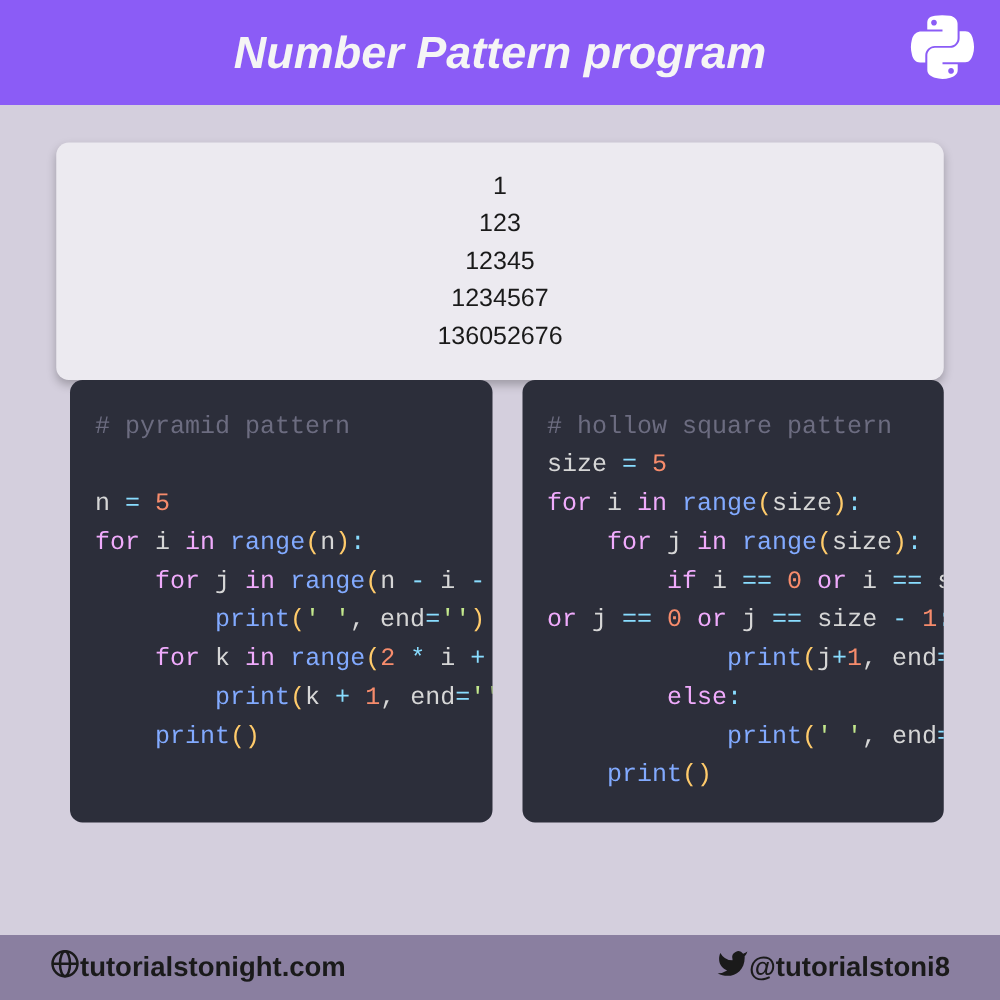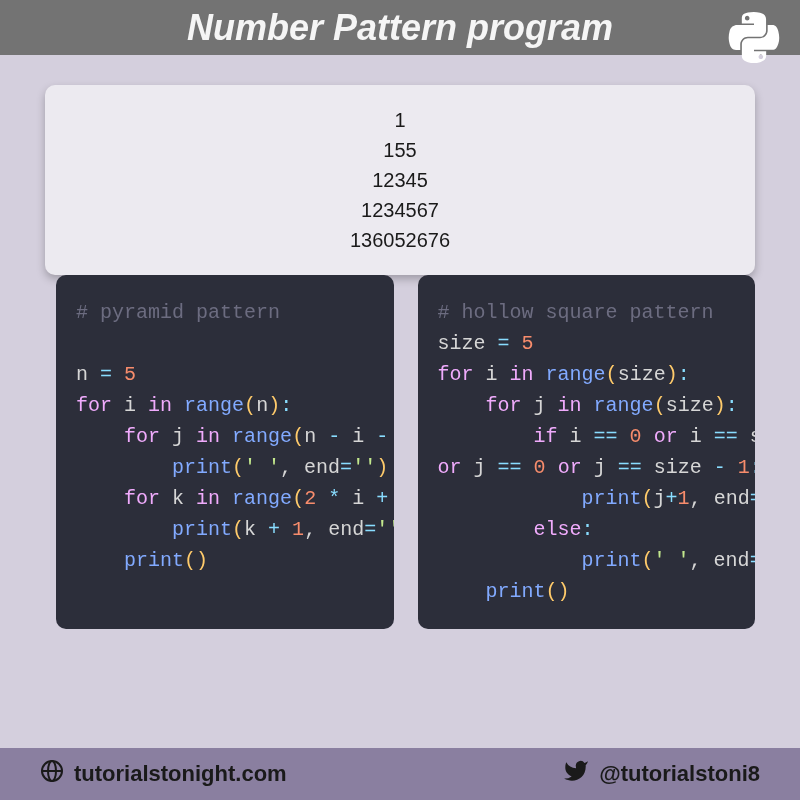--- a/index.html
+++ b/index.html
@@ -4,22 +4,22 @@
 <style>
   * { box-sizing: border-box; margin: 0; padding: 0; }
   body {
     width: 800px;
     height: 800px;
     background: #d4cfdd;
     font-family: Arial, sans-serif;
     overflow: hidden;
   }
   .header {
-    background: #737373;
-    height: 55px;
+    background: #8b5cf6;
+    height: 84px;
     display: flex;
     align-items: center;
     justify-content: center;
     position: relative;
   }
   .header-title {
     color: #f5f5f5;
     font-size: 36px;
     font-weight: bold;
     font-style: italic;
@@ -86,41 +86,40 @@
     align-items: center;
     justify-content: space-between;
     padding: 0 40px;
     color: #1a1a1a;
     font-size: 22px;
     font-weight: bold;
   }
   .footer .left, .footer .right {
     display: flex;
     align-items: center;
-    gap: 10px;
   }
 </style>
 </head>
 <body>
 
 <div class="header">
   <div class="header-title">Number Pattern program</div>
   <div class="python-icon">
     <svg width="52" height="52" viewBox="0 0 256 255" xmlns="http://www.w3.org/2000/svg">
       <path fill="#ffffff" d="M126.9 0c-10.3 0-20.2 0.9-28.8 2.4C72.6 6.9 68 16.3 68 33.7v22.8h60v7.6H45.2C27.8 64.1 12.5 74.6 7.7 94.6c-5.5 22.9-5.8 37.2 0 61.1 4.3 17.8 14.5 30.4 31.9 30.4h20.6v-27.4c0-19.8 17.1-37.2 37.4-37.2h59.9c16.6 0 29.9-13.7 29.9-30.4V33.7c0-16.2-13.7-28.4-29.9-31.1C147.3 0.9 137.2 0 126.9 0zM94.5 18.4c6.2 0 11.3 5.1 11.3 11.4 0 6.3-5.1 11.3-11.3 11.3-6.3 0-11.3-5.1-11.3-11.3 0-6.3 5.1-11.4 11.3-11.4z"></path>
       <path fill="#ffffff" d="M195.4 64.1v26.6c0 20.6-17.5 38-37.4 38h-59.9c-16.4 0-29.9 14-29.9 30.4v57c0 16.2 14.1 25.7 29.9 30.4 18.9 5.6 37.1 6.6 59.9 0 15.1-4.4 29.9-13.2 29.9-30.4v-22.8h-59.9v-7.6h89.8c17.4 0 23.9-12.1 29.9-30.4 6.2-18.8 5.9-36.9 0-61.1-4.3-17.4-12.5-30.4-29.9-30.4h-22.4zM161.7 208.5c6.3 0 11.3 5.1 11.3 11.3 0 6.3-5.1 11.4-11.3 11.4-6.2 0-11.3-5.1-11.3-11.4 0-6.3 5.1-11.3 11.3-11.3z"></path>
     </svg>
   </div>
 </div>
 
 <div class="content">
 
   <div class="output-box">
     <div class="pattern-col left"><span>1</span>
-<span>155</span>
+<span>123</span>
 <span>12345</span>
 <span>1234567</span>
 <span>136052676</span></div>
   </div>
 
   <div class="code-row">
 
     <div class="code-box"><span class="c"># pyramid pattern</span>
 
 <span class="id">n</span> <span class="op">=</span> <span class="nu">5</span>

